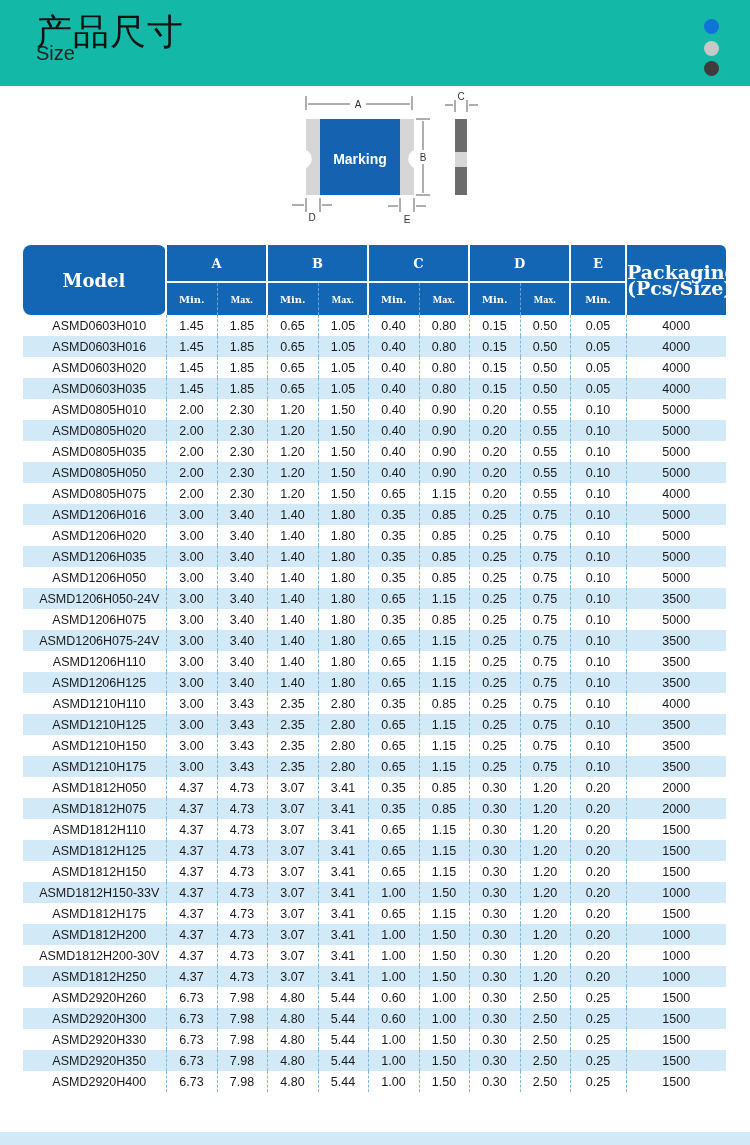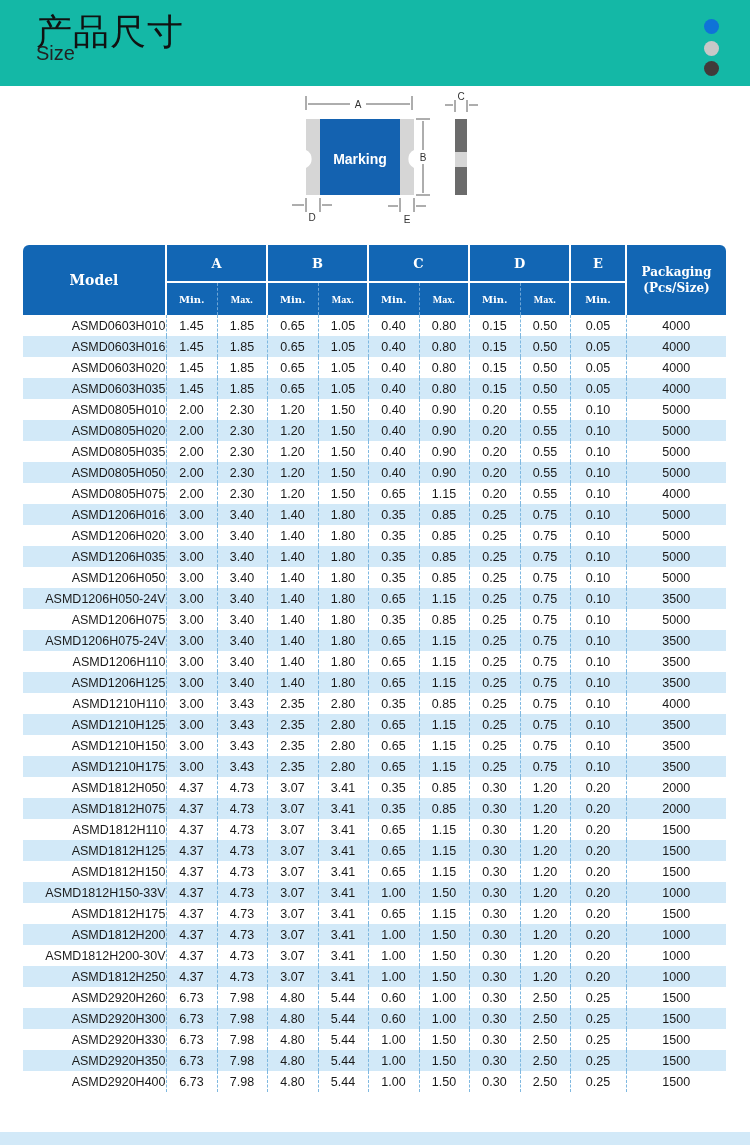--- a/index.html
+++ b/index.html
@@ -27,27 +27,27 @@
 
   .table-wrap { position: absolute; left: 23px; top: 245px; width: 703px; }
   table { border-collapse: collapse; width: 703px; table-layout: fixed; }
   th {
     background: #1266b4; color: #fff; font-family: "DejaVu Serif", serif; font-weight: bold;
     padding: 0; text-align: center;
   }
   th.top { height: 36px; font-size: 13px; border-left: 2px solid #fff; border-bottom: 2px solid #fff; }
   th.sub { height: 32px; font-size: 10px; border-left: 2px solid #fff; }
   th.sub.dash { border-left: 1px dashed #6fa6d6; font-family: Liberation Serif, serif; }
-  th.model { font-size: 14px; border-left: none; border-top-left-radius: 6px; }
-  th.pack { font-size: 12px; line-height: 16px; border-top-right-radius: 6px; }
+  th.model { font-size: 18px; border-left: none; border-top-left-radius: 6px; border-radius: 8px; }
+  th.pack { font-size: 19px; line-height: 16px; border-top-right-radius: 6px; }
   td {
     height: 21px; padding: 0; font-size: 12.5px; text-align: center; color: #1a1a1a;
     border-left: 1px dashed #7fb8e0;
   }
-  td.model { text-align: right; padding-left: 10px; border-left: none; }
+  td.model { text-align: center; padding-left: 10px; border-left: none; }
   tr.alt td { background: #d2e9f8; }
   .footer { position: absolute; left: 0; top: 1132px; width: 750px; height: 13px; background: #d2e9f8; }
 </style>
 </head>
 <body>
 
 <div class="header">
   <div class="title-cn">产品尺寸</div>
   <div class="title-en">Size</div>
   <div class="dot dot1"></div>

